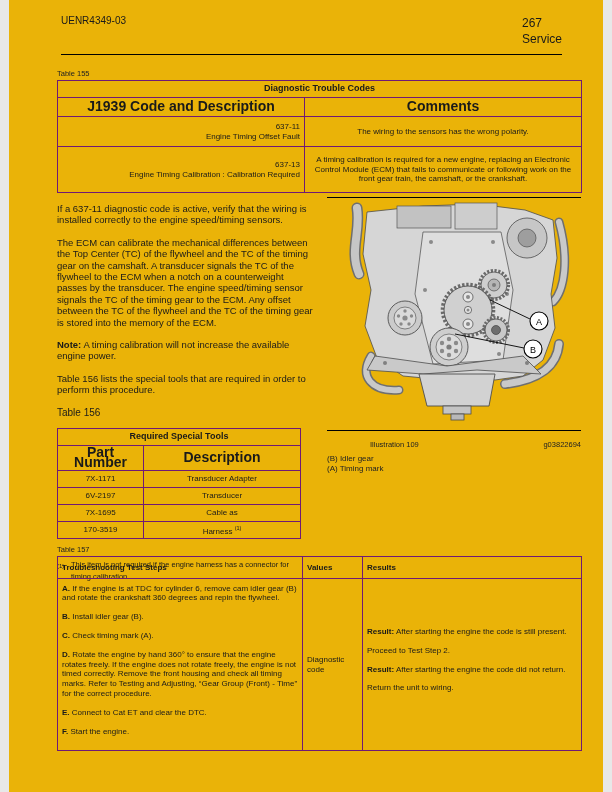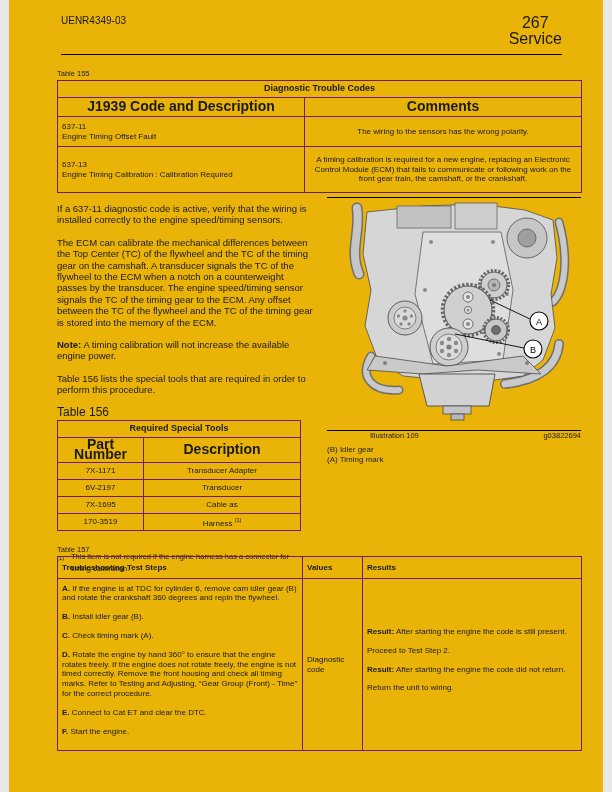--- a/index.html
+++ b/index.html
@@ -4,52 +4,52 @@
 <style>
   * { margin:0; padding:0; box-sizing:border-box; }
   html,body { background:#e8e8e8; }
   #page {
     position:relative; width:594px; height:792px; background:#eab308;
     font-family:"Liberation Sans", sans-serif; color:#1a1a1a;
     margin:0 auto; overflow:hidden;
   }
   
   .hdr-left { position:absolute; left:52px; top:15px; font-size:10px; }
-  .hdr-right { position:absolute; right:41px; top:15px; text-align:center; font-size:16px; line-height:16px; }
+  .hdr-right { position:absolute; right:41px; top:15px; text-align:left; font-size:12px; line-height:16px; }
   .hdr-rule { position:absolute; left:52px; right:41px; top:54px; border-top:1.5px solid #000; }
 
   
   .tbl-label { position:absolute; font-size:7.5px; color:#222; }
   table.doc { border-collapse:collapse; border:1.5px solid #000; table-layout:fixed; }
   table.doc th, table.doc td { border:1px solid #701a75; font-size:8px; line-height:9.8px; padding:2px 4px; vertical-align:middle; }
   table.doc .title-row th { font-size:9px; text-align:center; font-weight:bold; }
   table.doc .head-row th { font-size:14px; text-align:center; font-weight:bold; }
-  .cell-left { text-align:left; }
+  .cell-left { text-align:right; }
   .cell-center { text-align:center; }
 
   .t155 { position:absolute; left:48px; top:80px; width:524px; }
   .t155 col.c1 { width:247px; } .t155 col.c2 { width:277px; }
 
   
   .leftcol { position:absolute; left:48px; top:203px; width:256px; font-size:9.5px; line-height:11.4px; }
   .leftcol p { margin-bottom:11px; }
-  .lbl156 { font-size:12px; margin:4px 0 2px 0; }
+  .lbl156 { font-size:10px; margin:4px 0 10px 0; }
   .t156 { width:243px; }
   .t156 col.c1 { width:86px; } .t156 col.c2 { width:157px; }
   .t156 td { height:17px; }
   sup.fn { font-size:5.5px; vertical-align:super; }
   .footnote { margin-top:20px; font-size:7.5px; line-height:12px; display:flex; width:243px; }
   .footnote .fn-marker { flex:0 0 14px; font-size:6px; padding-top:1px; }
   .footnote .fn-text { flex:1; }
 
   
   .illust { position:absolute; left:318px; top:197px; width:254px; }
   .illust-rule { border-top:1.5px solid #000; }
   .illust-canvas { width:254px; height:228px; }
-  .illust-caption { display:flex; justify-content:space-between; font-size:7.5px; margin-top:0; color:#222;padding-left:43px; }
+  .illust-caption { display:flex; justify-content:space-between; font-size:7.5px; margin-top:9px; color:#222;padding-left:43px; }
   .illust-legend { font-size:8px; line-height:10px; margin-top:5px; color:#222; }
 
   
   .t157 { position:absolute; left:48px; top:556px; width:524px; }
   .t157 col.c1 { width:245px; } .t157 col.c2 { width:60px; } .t157 col.c3 { width:219px; }
   .t157 th { text-align:left; font-size:9px; height:22px; vertical-align:middle; }
   .t157 td { vertical-align:top; padding:5px 5px; height:172px; }
   .t157 .step { margin-bottom:9px; }
   .t157 .res { margin-bottom:9px; }
   b { font-weight:bold; }

